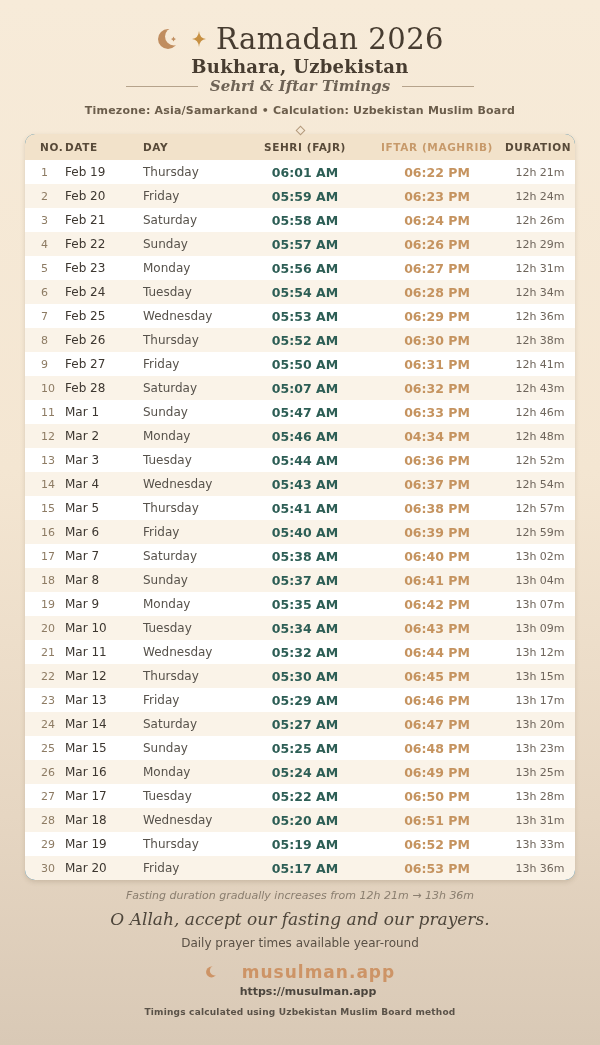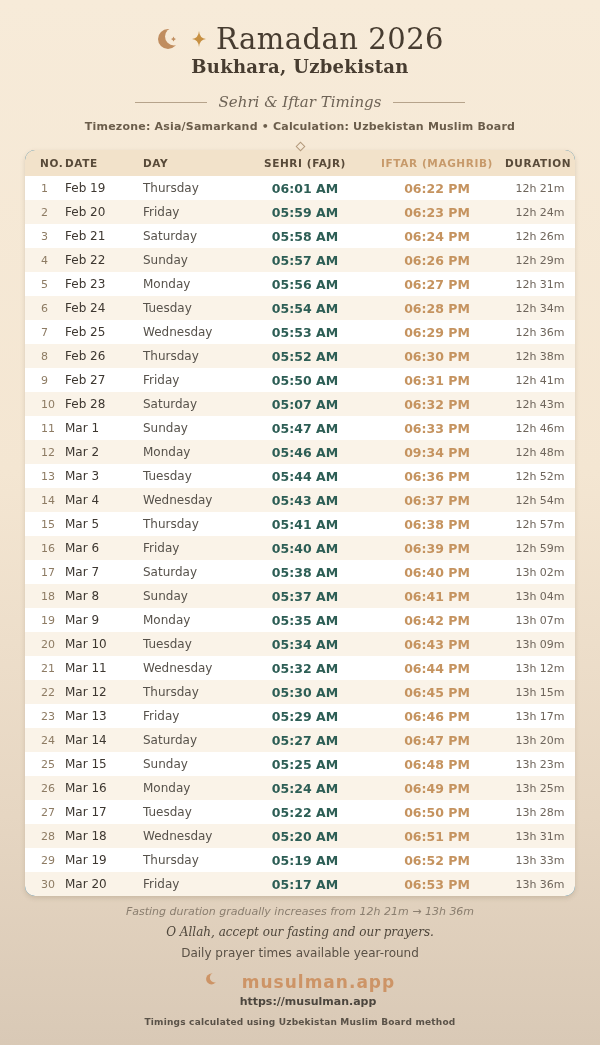--- a/index.html
+++ b/index.html
@@ -11,21 +11,21 @@
     overflow: hidden;
     -webkit-font-smoothing: antialiased;
   }
   .page { width: 600px; height: 793px; position: relative; }
 
   
   .header { text-align: center; padding-top: 22px; }
   .title-row { display: flex; align-items: center; justify-content: center; gap: 9px; }
   .title { font-family: "DejaVu Serif", serif; font-size: 29px; font-weight: 400; color: #473c30; letter-spacing: 0.5px; }
   .location { font-family: "DejaVu Serif", serif; font-size: 18px; font-weight: 700; color: #473c30; margin-top: 0px; letter-spacing: 0.3px; }
-  .subtitle-row { display: flex; align-items: center; justify-content: center; gap: 12px; margin-top: 16px; }
+  .subtitle-row { display: flex; align-items: center; justify-content: center; gap: 12px; margin-top: 0; font-weight: bold; }
   .subtitle-line { width: 72px; height: 1px; background: #b6a38b; }
   .subtitle { font-family: "DejaVu Serif", serif; font-style: italic; font-size: 15px; color: #6e6356; }
   .meta { margin-top: 9px; font-size: 11px; font-weight: 700; color: #6b5d4b; letter-spacing: 0.2px; }
   .diamond { width: 7px; height: 7px; border: 1px solid #b3997c; transform: rotate(45deg); margin: 10px auto 0 auto; }
 
   
   .card {
     width: 550px; margin: 0 auto 0 auto;
     background: #0369a1; border-radius: 10px; overflow: hidden;
     box-shadow: 0 2px 5px rgba(90, 70, 45, 0.18);
@@ -48,23 +48,23 @@
   td.c-no   { color: #8d7b63; font-size: 11px; text-align: left; padding-left: 16px; }
   td.c-date { color: #3d3730; text-align: left; }
   td.c-day  { color: #57524b; text-align: left; }
   td.c-sehri{ color: #2d5e55; font-weight: 700; text-align: center; font-size: 12.5px; }
   td.c-iftar{ color: #c5935f; font-weight: 700; text-align: center; font-size: 12.5px; }
   td.c-dur  { color: #6e655b; text-align: center; font-size: 11px; }
 
   
   .footer { text-align: center; }
   .note { margin-top: 9px; font-style: italic; font-size: 11px; color: #8a7e6f; }
-  .quote { margin-top: 7px; font-family: "DejaVu Serif", serif; font-style: italic; font-size: 12px; color: #4e463b; }
+  .quote { margin-top: 7px; font-family: "DejaVu Serif", serif; font-style: italic; font-size: 17px; color: #4e463b; }
   .tagline { margin-top: 7px; font-size: 12px; color: #5a5146; }
-  .brand-row { display: flex; justify-content: center; gap: 23px; margin-top: 12px; }
+  .brand-row { display: flex; align-items: center; justify-content: center; gap: 23px; margin-top: 12px; }
   .brand { font-size: 17px; font-weight: 700; color: #cd9466; letter-spacing: 1px; }
   .url { margin-top: 3px; font-size: 11px; font-weight: 700; color: #4c463e; padding-left: 16px; }
   .method { margin-top: 9px; font-size: 9px; font-weight: 700; color: #5a5248; letter-spacing: 0.2px; }
 
   .icon { display: inline-block; line-height: 0; }
 </style>
 </head>
 <body>
 
 <div class="page">
@@ -197,21 +197,21 @@
       <td class="c-day">Sunday</td>
       <td class="c-sehri">05:47 AM</td>
       <td class="c-iftar">06:33 PM</td>
       <td class="c-dur">12h 46m</td>
     </tr>
           <tr>
       <td class="c-no">12</td>
       <td class="c-date">Mar 2</td>
       <td class="c-day">Monday</td>
       <td class="c-sehri">05:46 AM</td>
-      <td class="c-iftar">09:34 PM</td>
+      <td class="c-iftar">04:34 PM</td>
       <td class="c-dur">12h 48m</td>
     </tr>
           <tr>
       <td class="c-no">13</td>
       <td class="c-date">Mar 3</td>
       <td class="c-day">Tuesday</td>
       <td class="c-sehri">05:44 AM</td>
       <td class="c-iftar">06:36 PM</td>
       <td class="c-dur">12h 52m</td>
     </tr>

